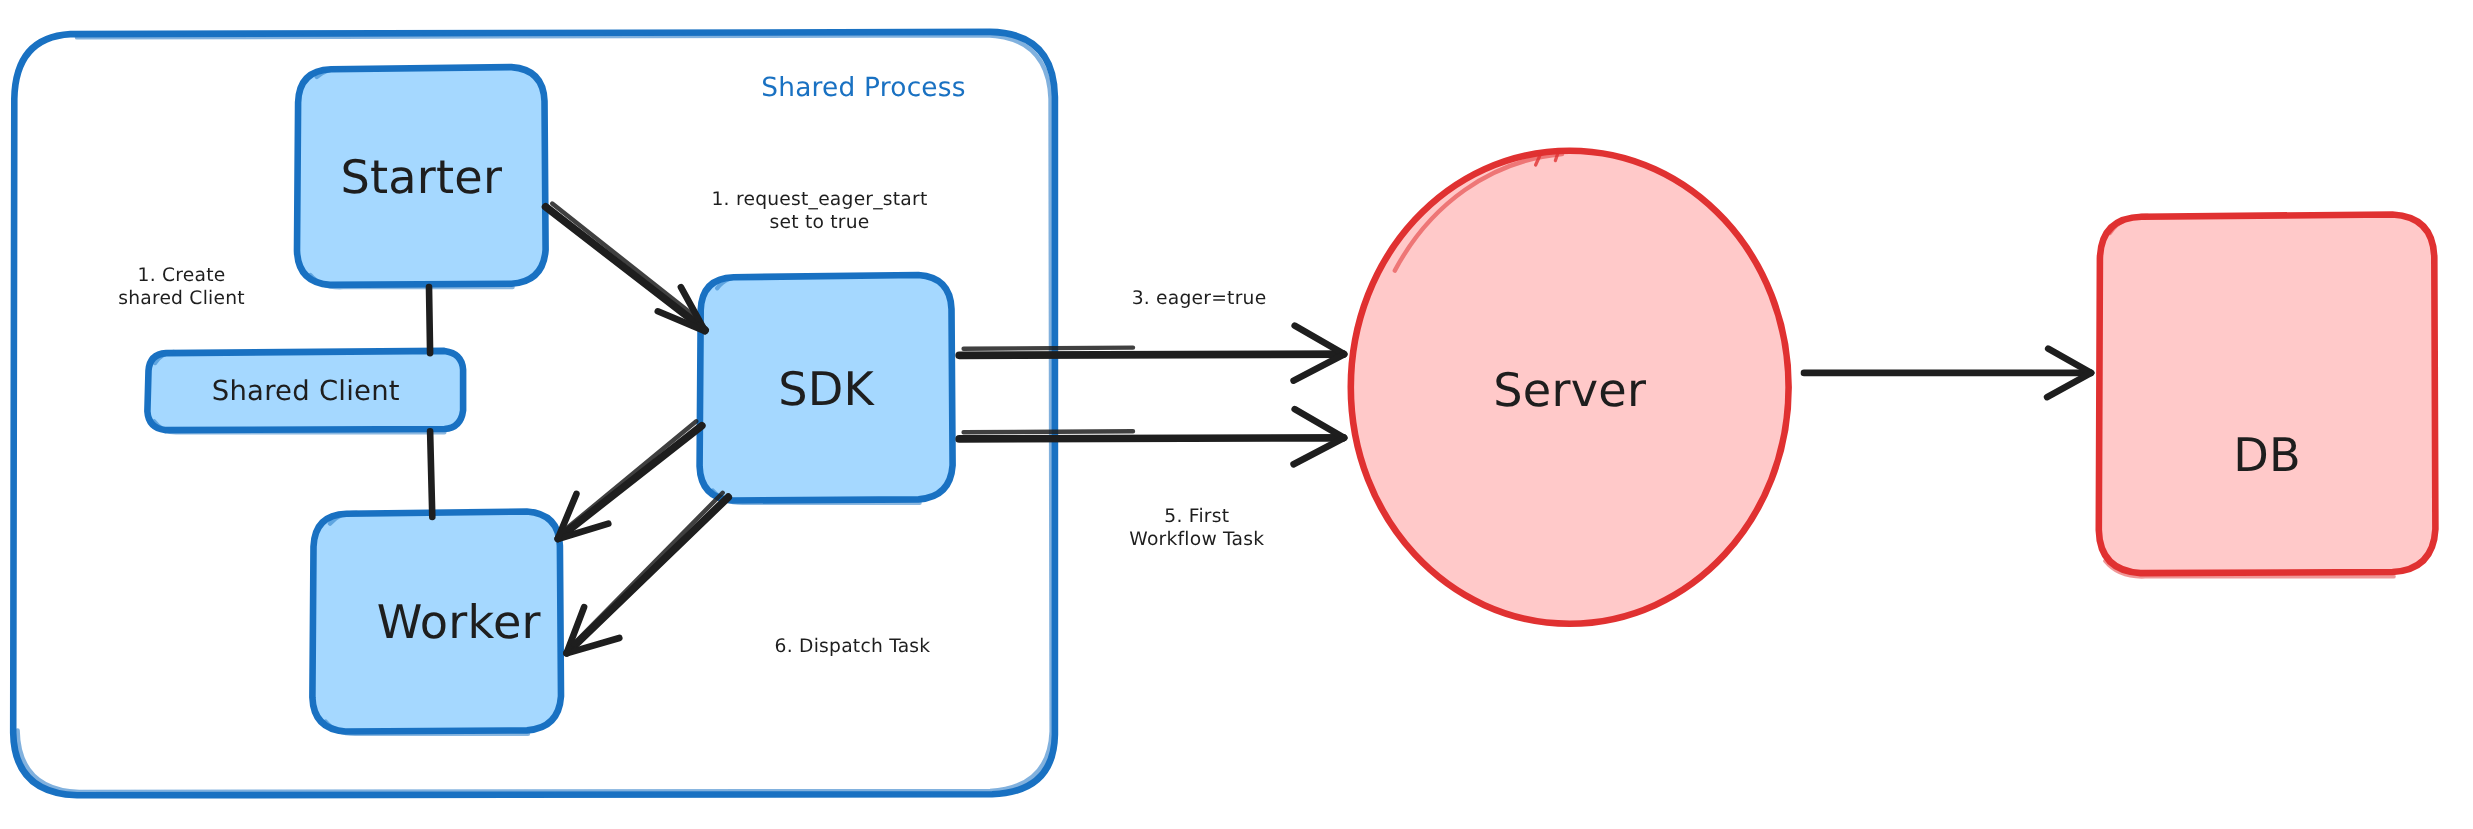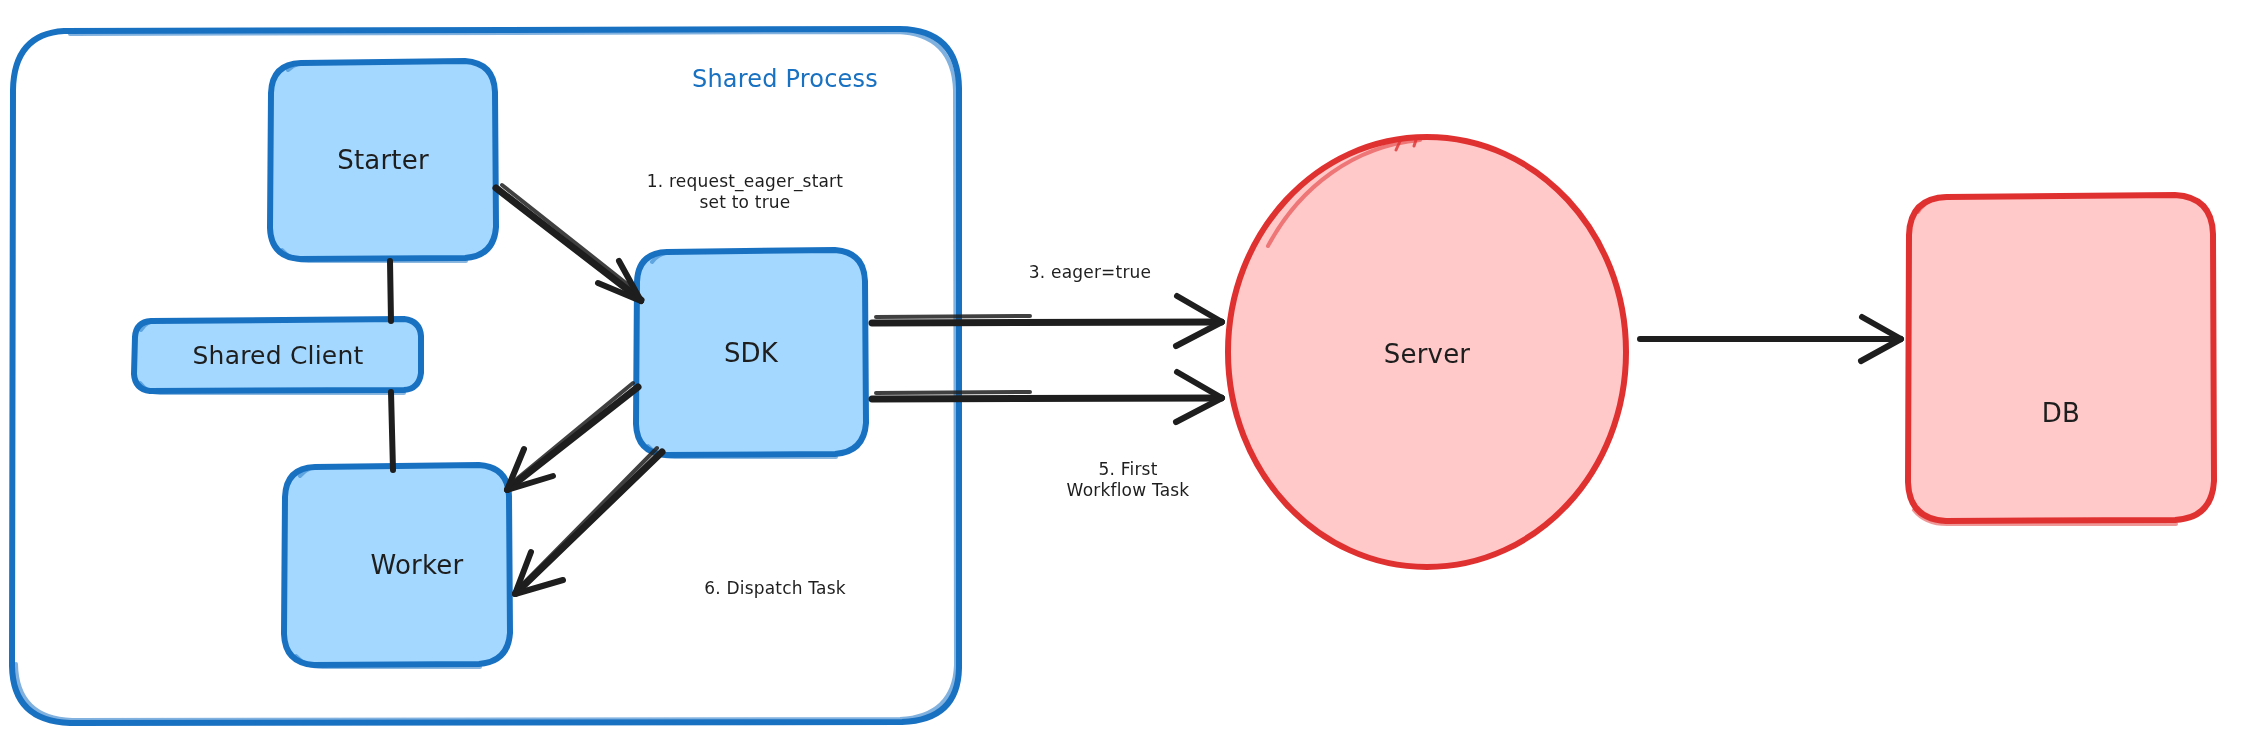--- a/index.html
+++ b/index.html
@@ -35,21 +35,21 @@
   .lbl {
     position: absolute;
     font-family: "DejaVu Sans", sans-serif;
     color: #1e1e1e;
     white-space: pre;
     line-height: 1.22;
     text-align: center;
     letter-spacing: 0.2px;
   }
   .node-label {
-    font-size: 26px;
+    font-size: 42px;
     transform: translate(-50%, -50%);
   }
   .node-label-sm {
     font-size: 25px;
     transform: translate(-50%, -50%);
   }
   .edge-label {
     font-size: 17px;
     transform: translate(-50%, -50%);
   }
@@ -169,26 +169,28 @@
   <div class="lbl node-label-sm" style="left:278px; top:356px;">Shared Client</div>
 
   <div class="lbl node-label" style="left:397px; top:566px;margin-left:20px;">Worker</div>
 
   <div class="lbl node-label" style="left:751px; top:354px;">SDK</div>
 
   <div class="lbl node-label" style="left:1427px; top:355px;">Server</div>
 
   <div class="lbl node-label" style="left:2061px; top:366px;margin-top:48px;">DB</div>
 
+  <div class="lbl edge-label" style="left:165px; top:261px;">1. Create
+shared Client</div>
 
   <div class="lbl edge-label" style="left:745px; top:192px;">1. request_eager_start
 set to true</div>
 
 
   <div class="lbl edge-label" style="left:1090px; top:272px;">3. eager=true</div>
 
 
-  <div class="lbl edge-label" style="left:1088px; top:480px;margin-left:40px;">5. First
+  <div class="lbl edge-label" style="left:1088px; top:480px;">5. First
 Workflow Task</div>
 
   <div class="lbl edge-label" style="left:775px; top:588px;">6. Dispatch Task</div>
 
 </div>
 
 </body></html>

